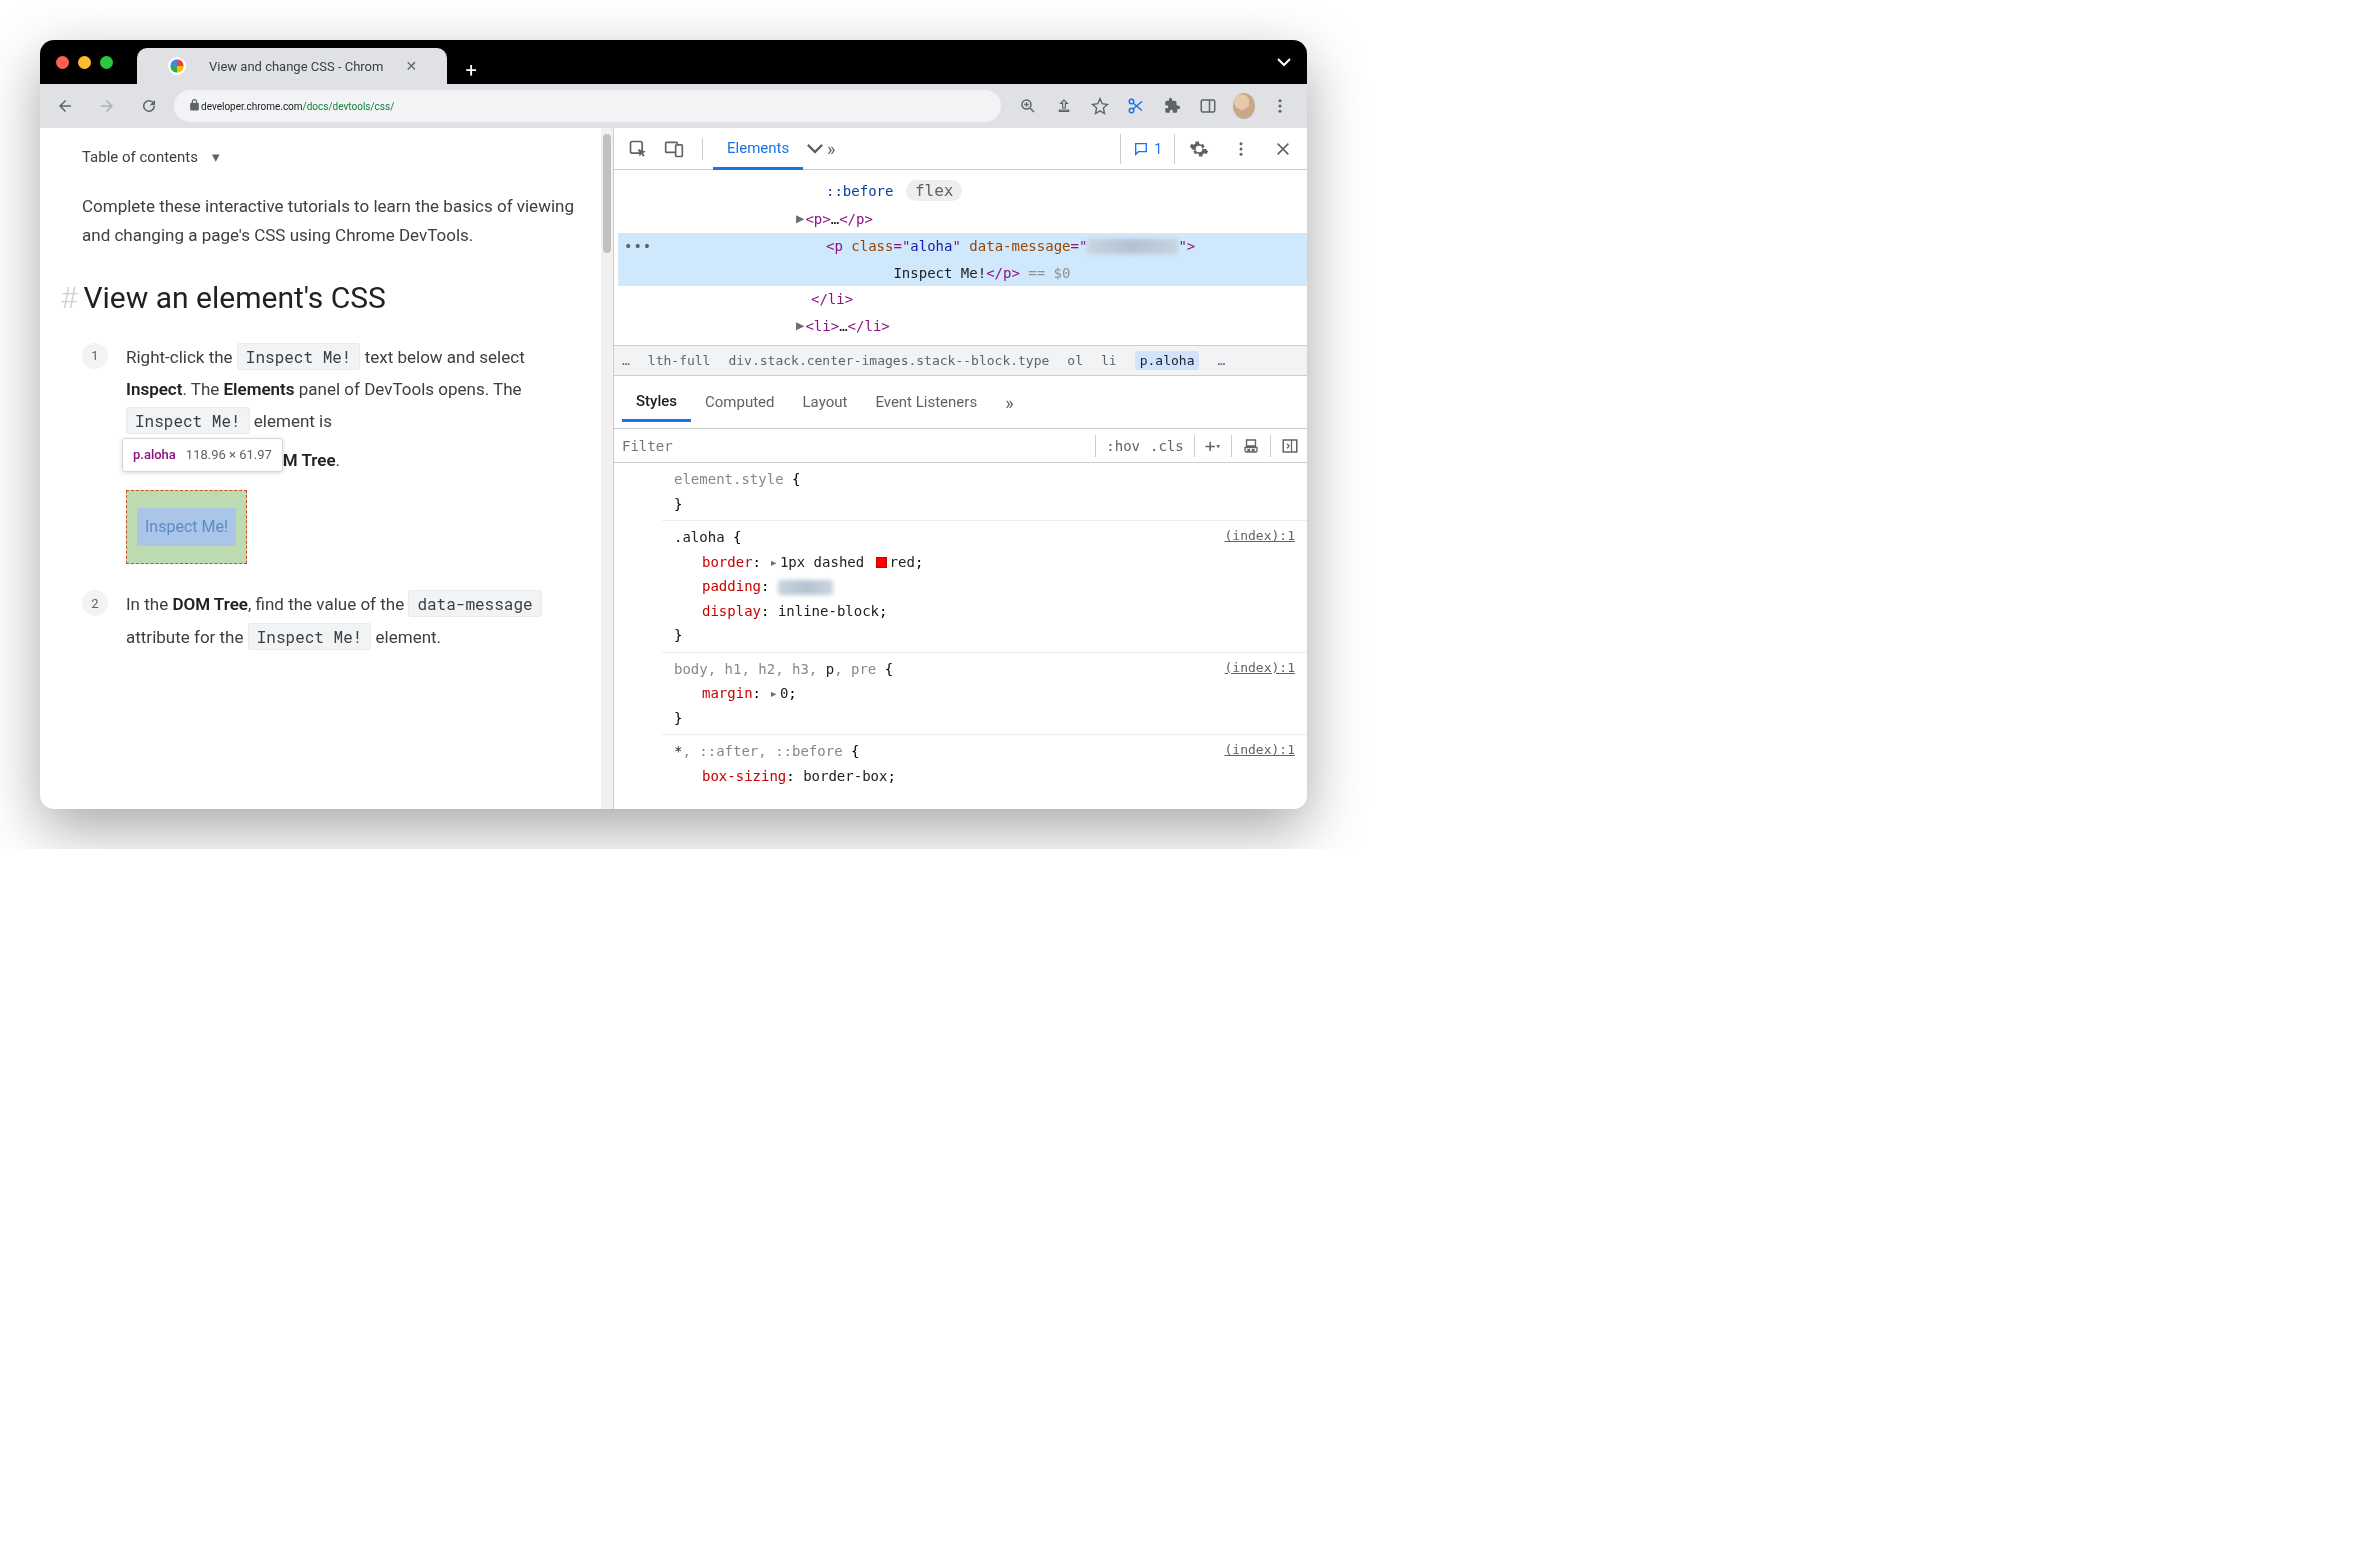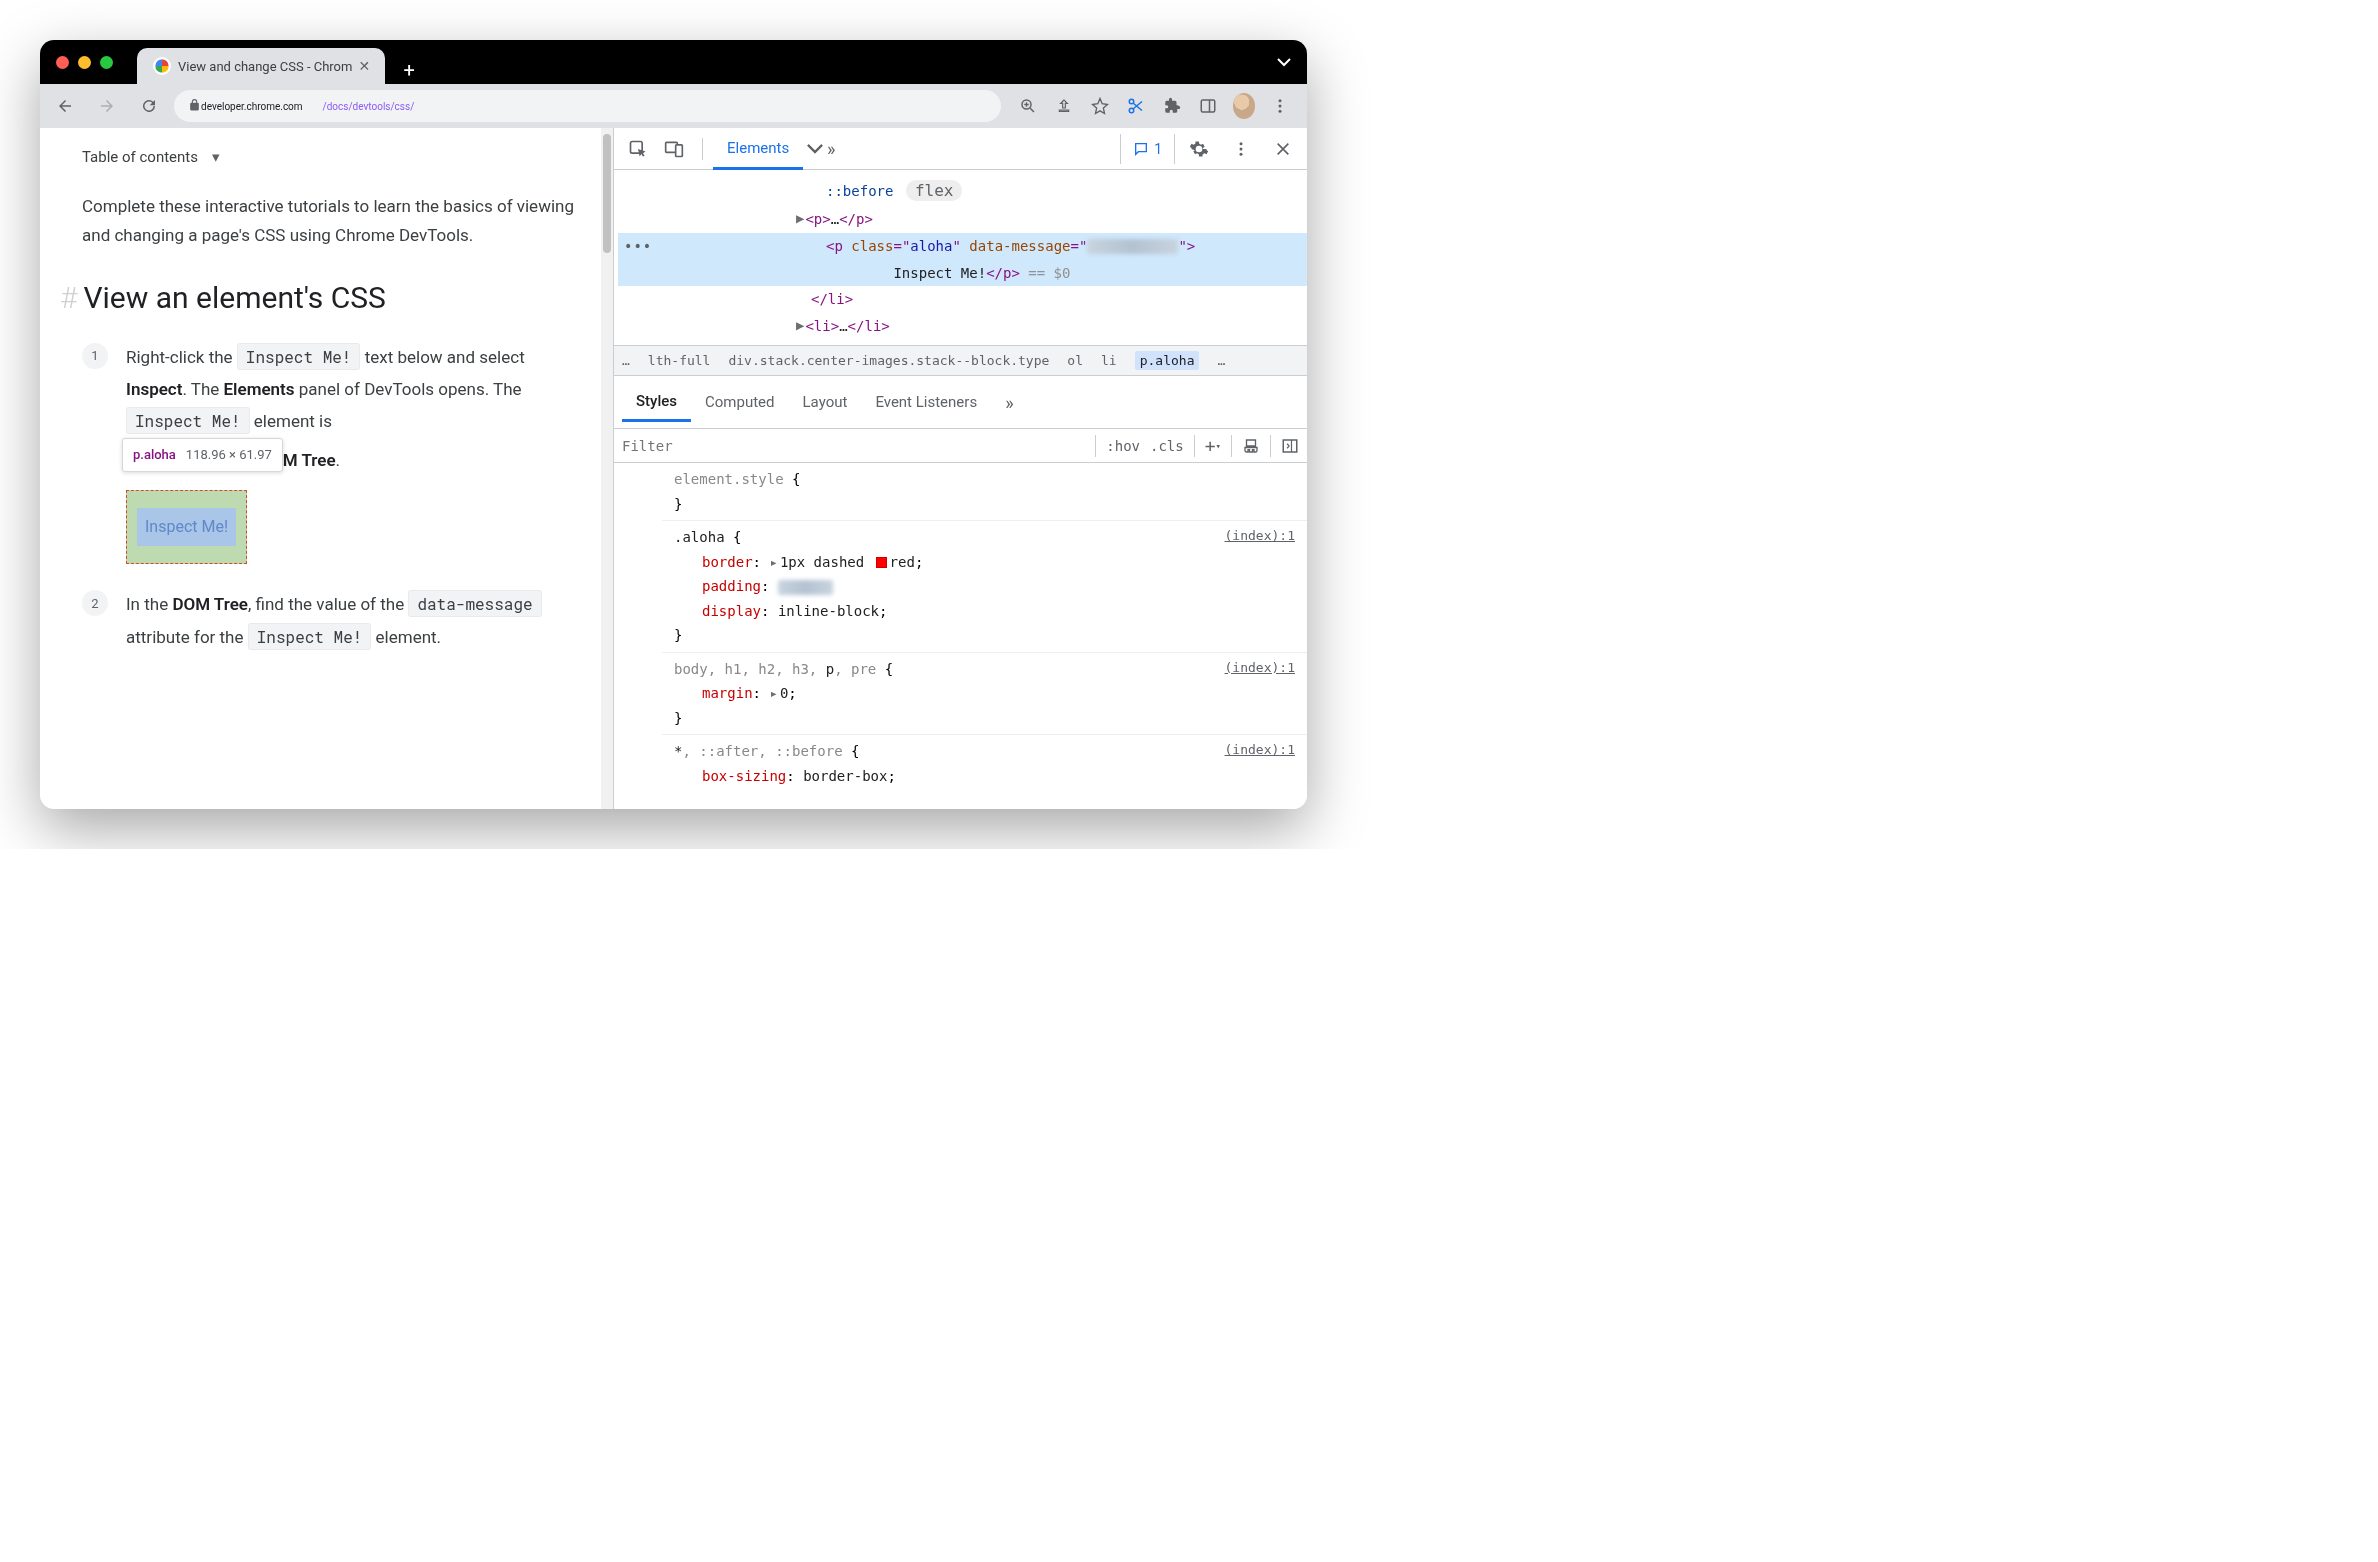--- a/index.html
+++ b/index.html
@@ -28,26 +28,26 @@
     .light { width: 13px; height: 13px; border-radius: 50%; }
     .light.red { background: #ff5f57; }
     .light.yellow { background: #febc2e; }
     .light.green { background: #28c840; }
     .tab-strip { display: flex; align-items: flex-end; margin-left: 24px; height: 44px; }
     .tab {
       background: #dfe1e5;
       height: 36px;
       display: flex;
       align-items: center;
-      padding: 0 13px;
+      padding: 0 28px;
       border-radius: 10px 10px 0 0;
       min-width: 248px;
       font-size: 13px;
       color: #3c4043;
-      gap: 4px;
+      gap: 20px;
     }
     .tab .favicon {
       width: 18px; height: 18px; border-radius: 50%;
       background: conic-gradient(#ea4335 0 90deg,#fbbc05 90deg 180deg,#34a853 180deg 270deg,#4285f4 270deg 360deg);
       border: 3px solid #fff;
       box-sizing: content-box;
       transform: scale(0.75);
     }
     .tab .close-x { margin-left: auto; color: #5f6368; cursor: pointer; padding: 4px 2px; font-size: 14px;}
     .new-tab {
@@ -70,21 +70,21 @@
       width: 34px; height: 34px; display: flex; align-items: center; justify-content: center;
       color: #5f6368; border-radius: 50%; cursor: pointer;
     }
     .nav-btn.disabled { opacity: 0.4; }
     .omnibox {
       flex: 1; background: #f1f3f4; height: 32px; border-radius: 16px;
       display: flex; align-items: center; padding: 0 14px; font-size: 10px;
       color: #202124; 
     }
     .omnibox .lock { color: #5f6368; font-size: 13px; }
-    .omnibox .url-muted { color: #8b5cf6; margin-left: 20px; }
+    .omnibox .url-muted { color: #15803d; }
     .addr-icons { display: flex; align-items: center; gap: 14px; padding: 0 8px; }
     .addr-icon { width: 22px; height: 22px; display: flex; align-items: center; justify-content: center; color: #5f6368; cursor: pointer; }
     .addr-icon.scissors { color: #1a73e8; }
     .avatar { width: 26px; height: 26px; border-radius: 50%; background: radial-gradient(circle at 40% 35%, #e8c9a8 35%, #c8a888 36%); }
 
     
     .content { display: flex; height: 681px; }
     .page-pane { width: 573px; position: relative; padding: 20px 30px 34px 42px; }
     .scroll-track { position: absolute; right: 0; top: 0; width: 12px; height: 100%; background: #f1f1f1;}
     .scroll-thumb { position: absolute; right: 2px; top: 6px; width: 8px; height: 119px; background: #c1c1c1; border-radius: 4px;}

